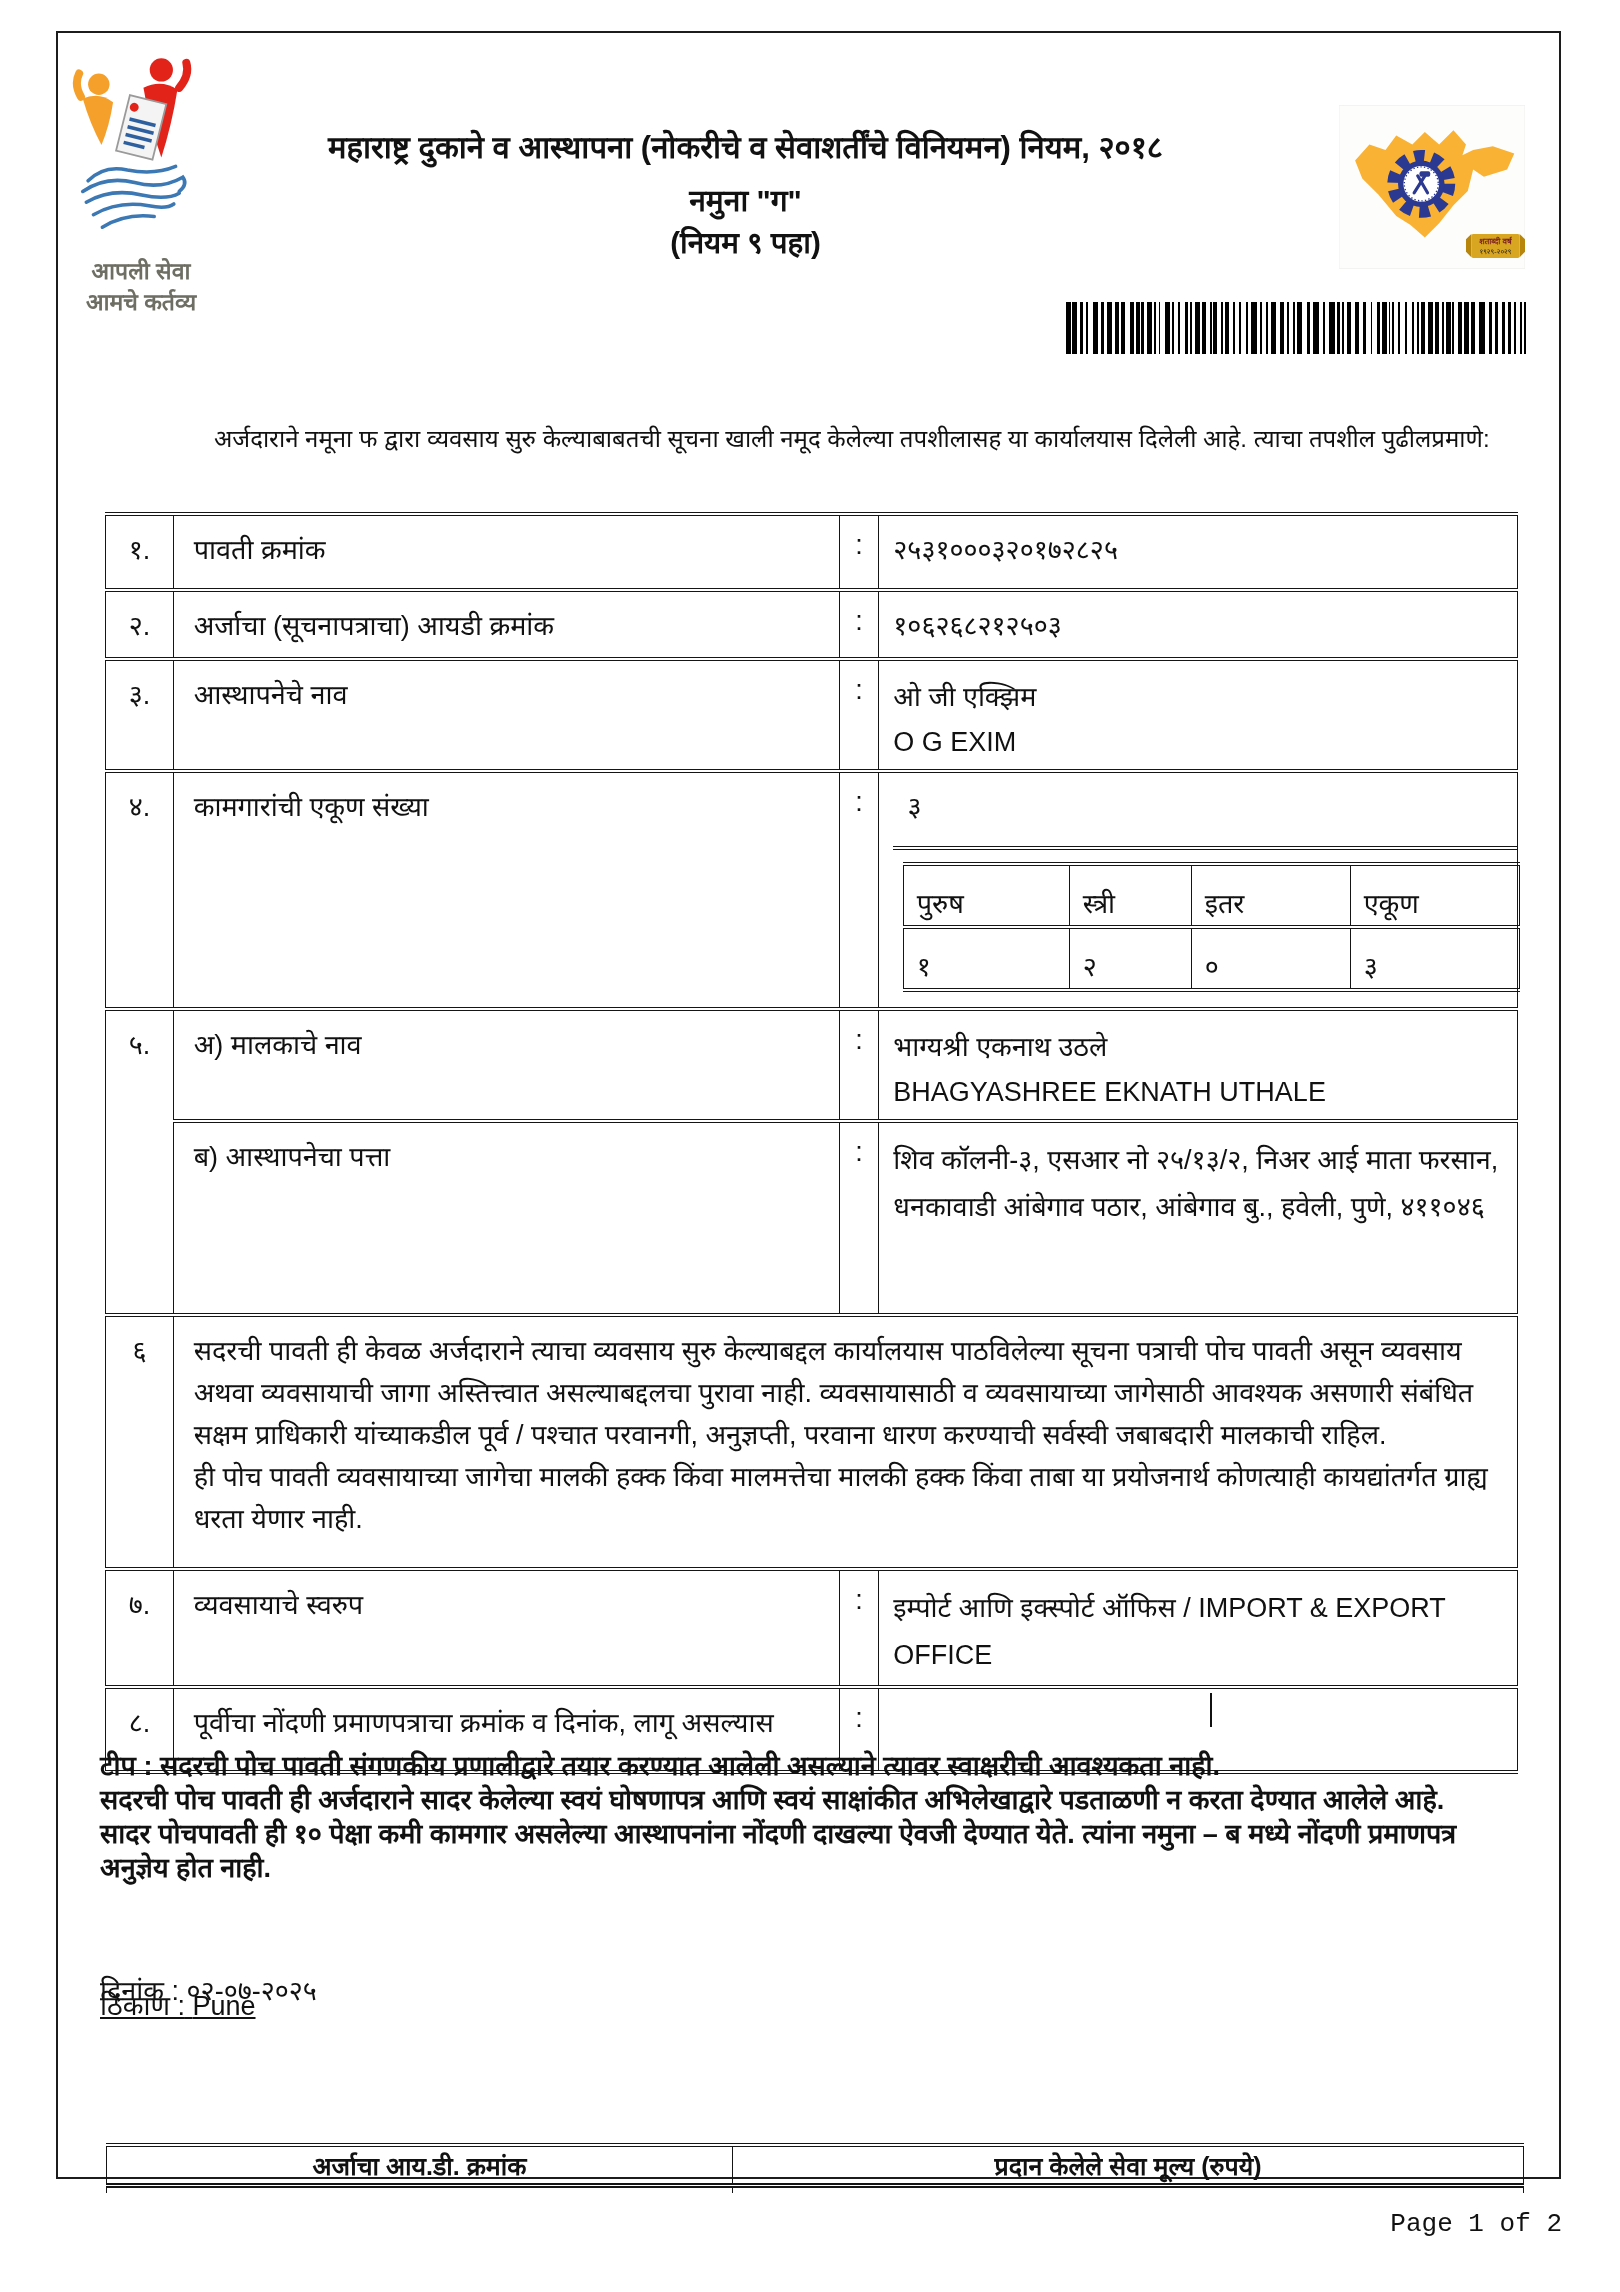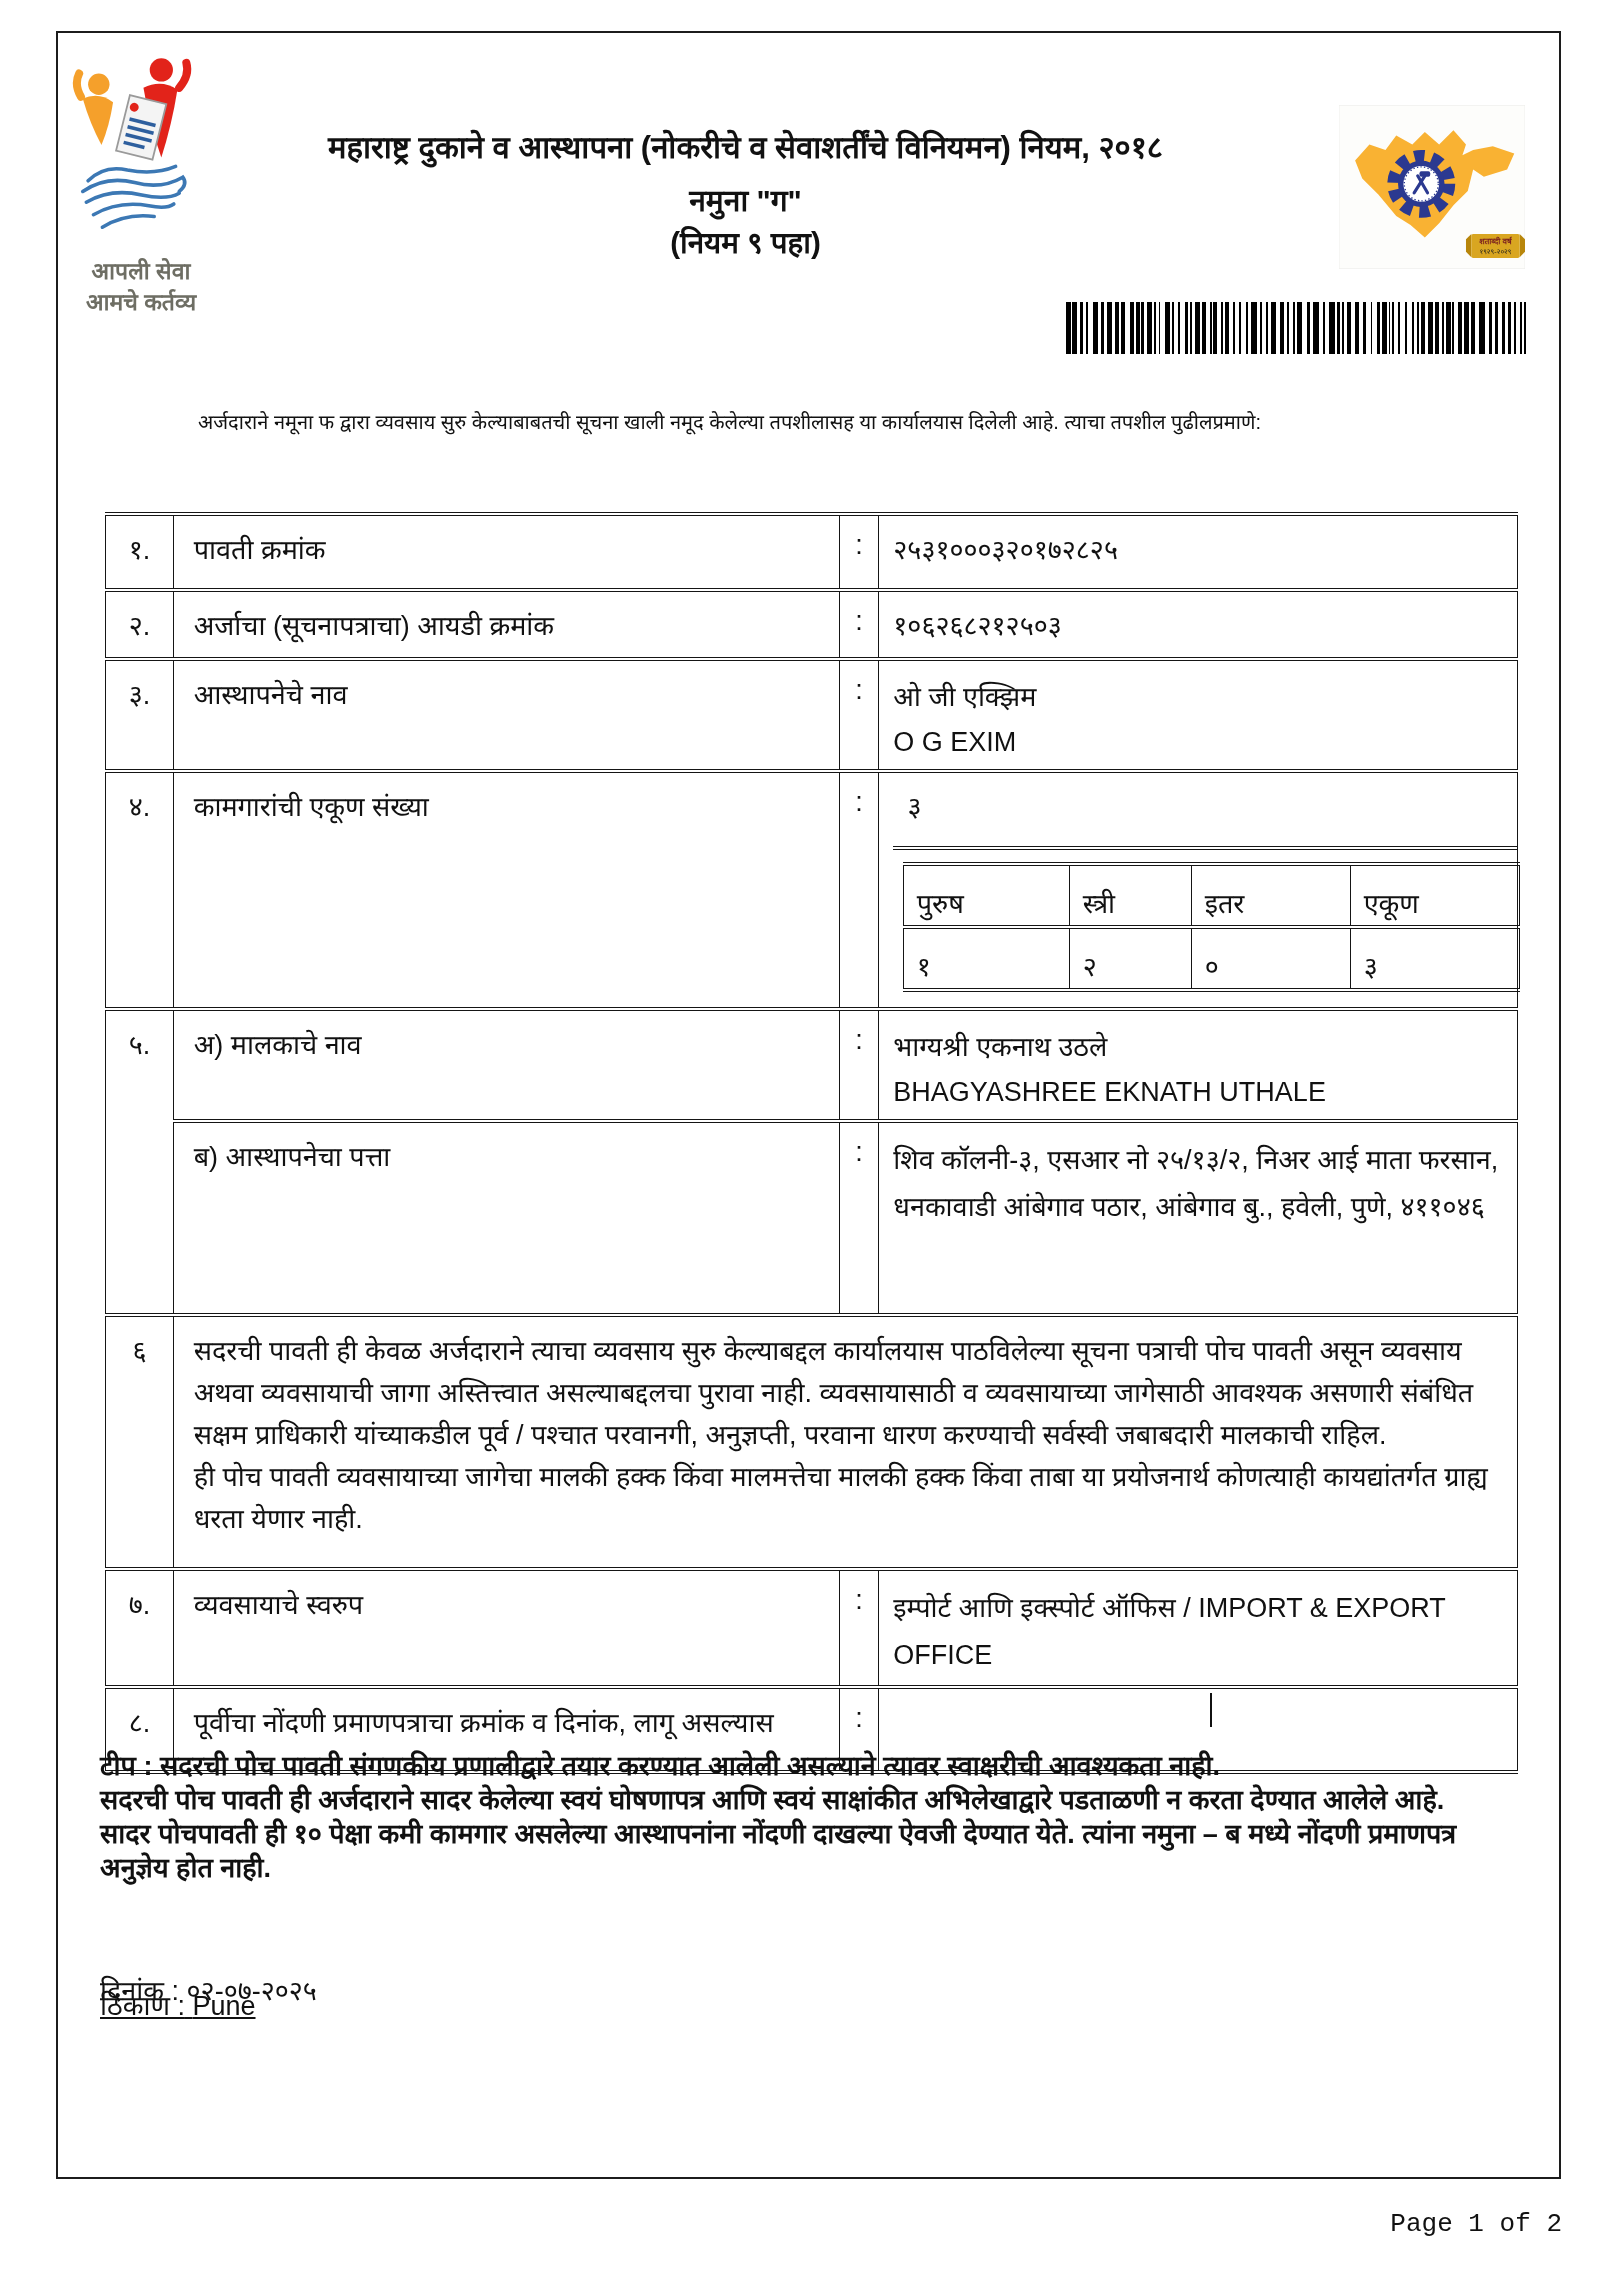--- a/index.html
+++ b/index.html
@@ -22,21 +22,21 @@
   .title-block{left:170px;top:125px;width:1151px;text-align:center;font-weight:bold;}
   .act-title{font-size:31px;line-height:45px;}
   .form-name{font-size:30px;line-height:43px;margin-top:9px;}
   .rule-ref{font-size:29.6px;line-height:41px;}
   .logo-right{left:1339px;top:105px;width:186px;height:164px;}
   .receipt-heading{left:537px;top:299px;width:555px;text-align:center;font-weight:bold;font-size:36px;}
   .barcode{left:1066px;top:302px;width:460px;height:52px;display:flex;overflow:hidden;}
   .barcode i{flex:none;height:100%;background:#000;}
   .barcode u{flex:none;height:100%;background:transparent;}
   
-  .intro{left:98px;top:399px;width:1429px;font-size:20px;line-height:47px;text-indent:100px;margin:0;}
+  .intro{left:98px;top:399px;width:1429px;font-size:24px;line-height:47px;text-indent:100px;margin:16px;}
   
   .details{left:105px;top:512px;width:1412px;border-collapse:collapse;table-layout:fixed;}
   .details td{
     border-left:1.8px solid #151515;border-right:1.8px solid #151515;
     border-top:4.5px double #151515;border-bottom:4.5px double #151515;
     vertical-align:top;padding:14.3px 9px 0 19.7px;font-size:27px;box-sizing:border-box;
   }
   .details td.sr{text-align:center;padding-left:1.8px;padding-right:1.8px;}
   .details td.colon{text-align:center;padding-left:1.8px;padding-right:1.8px;}
   .details td.value{padding-left:14.3px;}
@@ -398,16 +398,32 @@
 
   <div class="abs meta-line meta-date">
     <span>दिनांक :</span>
     <span>०२-०७-२०२५</span>
   </div>
   <div class="abs meta-line meta-place">
     <span>ठिकाण :</span>
     <span>Pune</span>
   </div>
 
+  <table class="abs fee-table">
+    <colgroup>
+        <col style="width:626px">
+        <col style="width:791px">
+      </colgroup>
+    <tbody>
+        <tr>
+      <td>अर्जाचा आय.डी. क्रमांक</td>
+      <td>प्रदान केलेले सेवा मूल्य (रुपये)</td>
+    </tr>
+    <tr class="stub">
+      <td></td>
+      <td></td>
+    </tr>
+  </tbody>
+    </table>
 
   <div class="abs page-number">Page 1 of 2</div>
 </div>
 
 
 </body></html>

